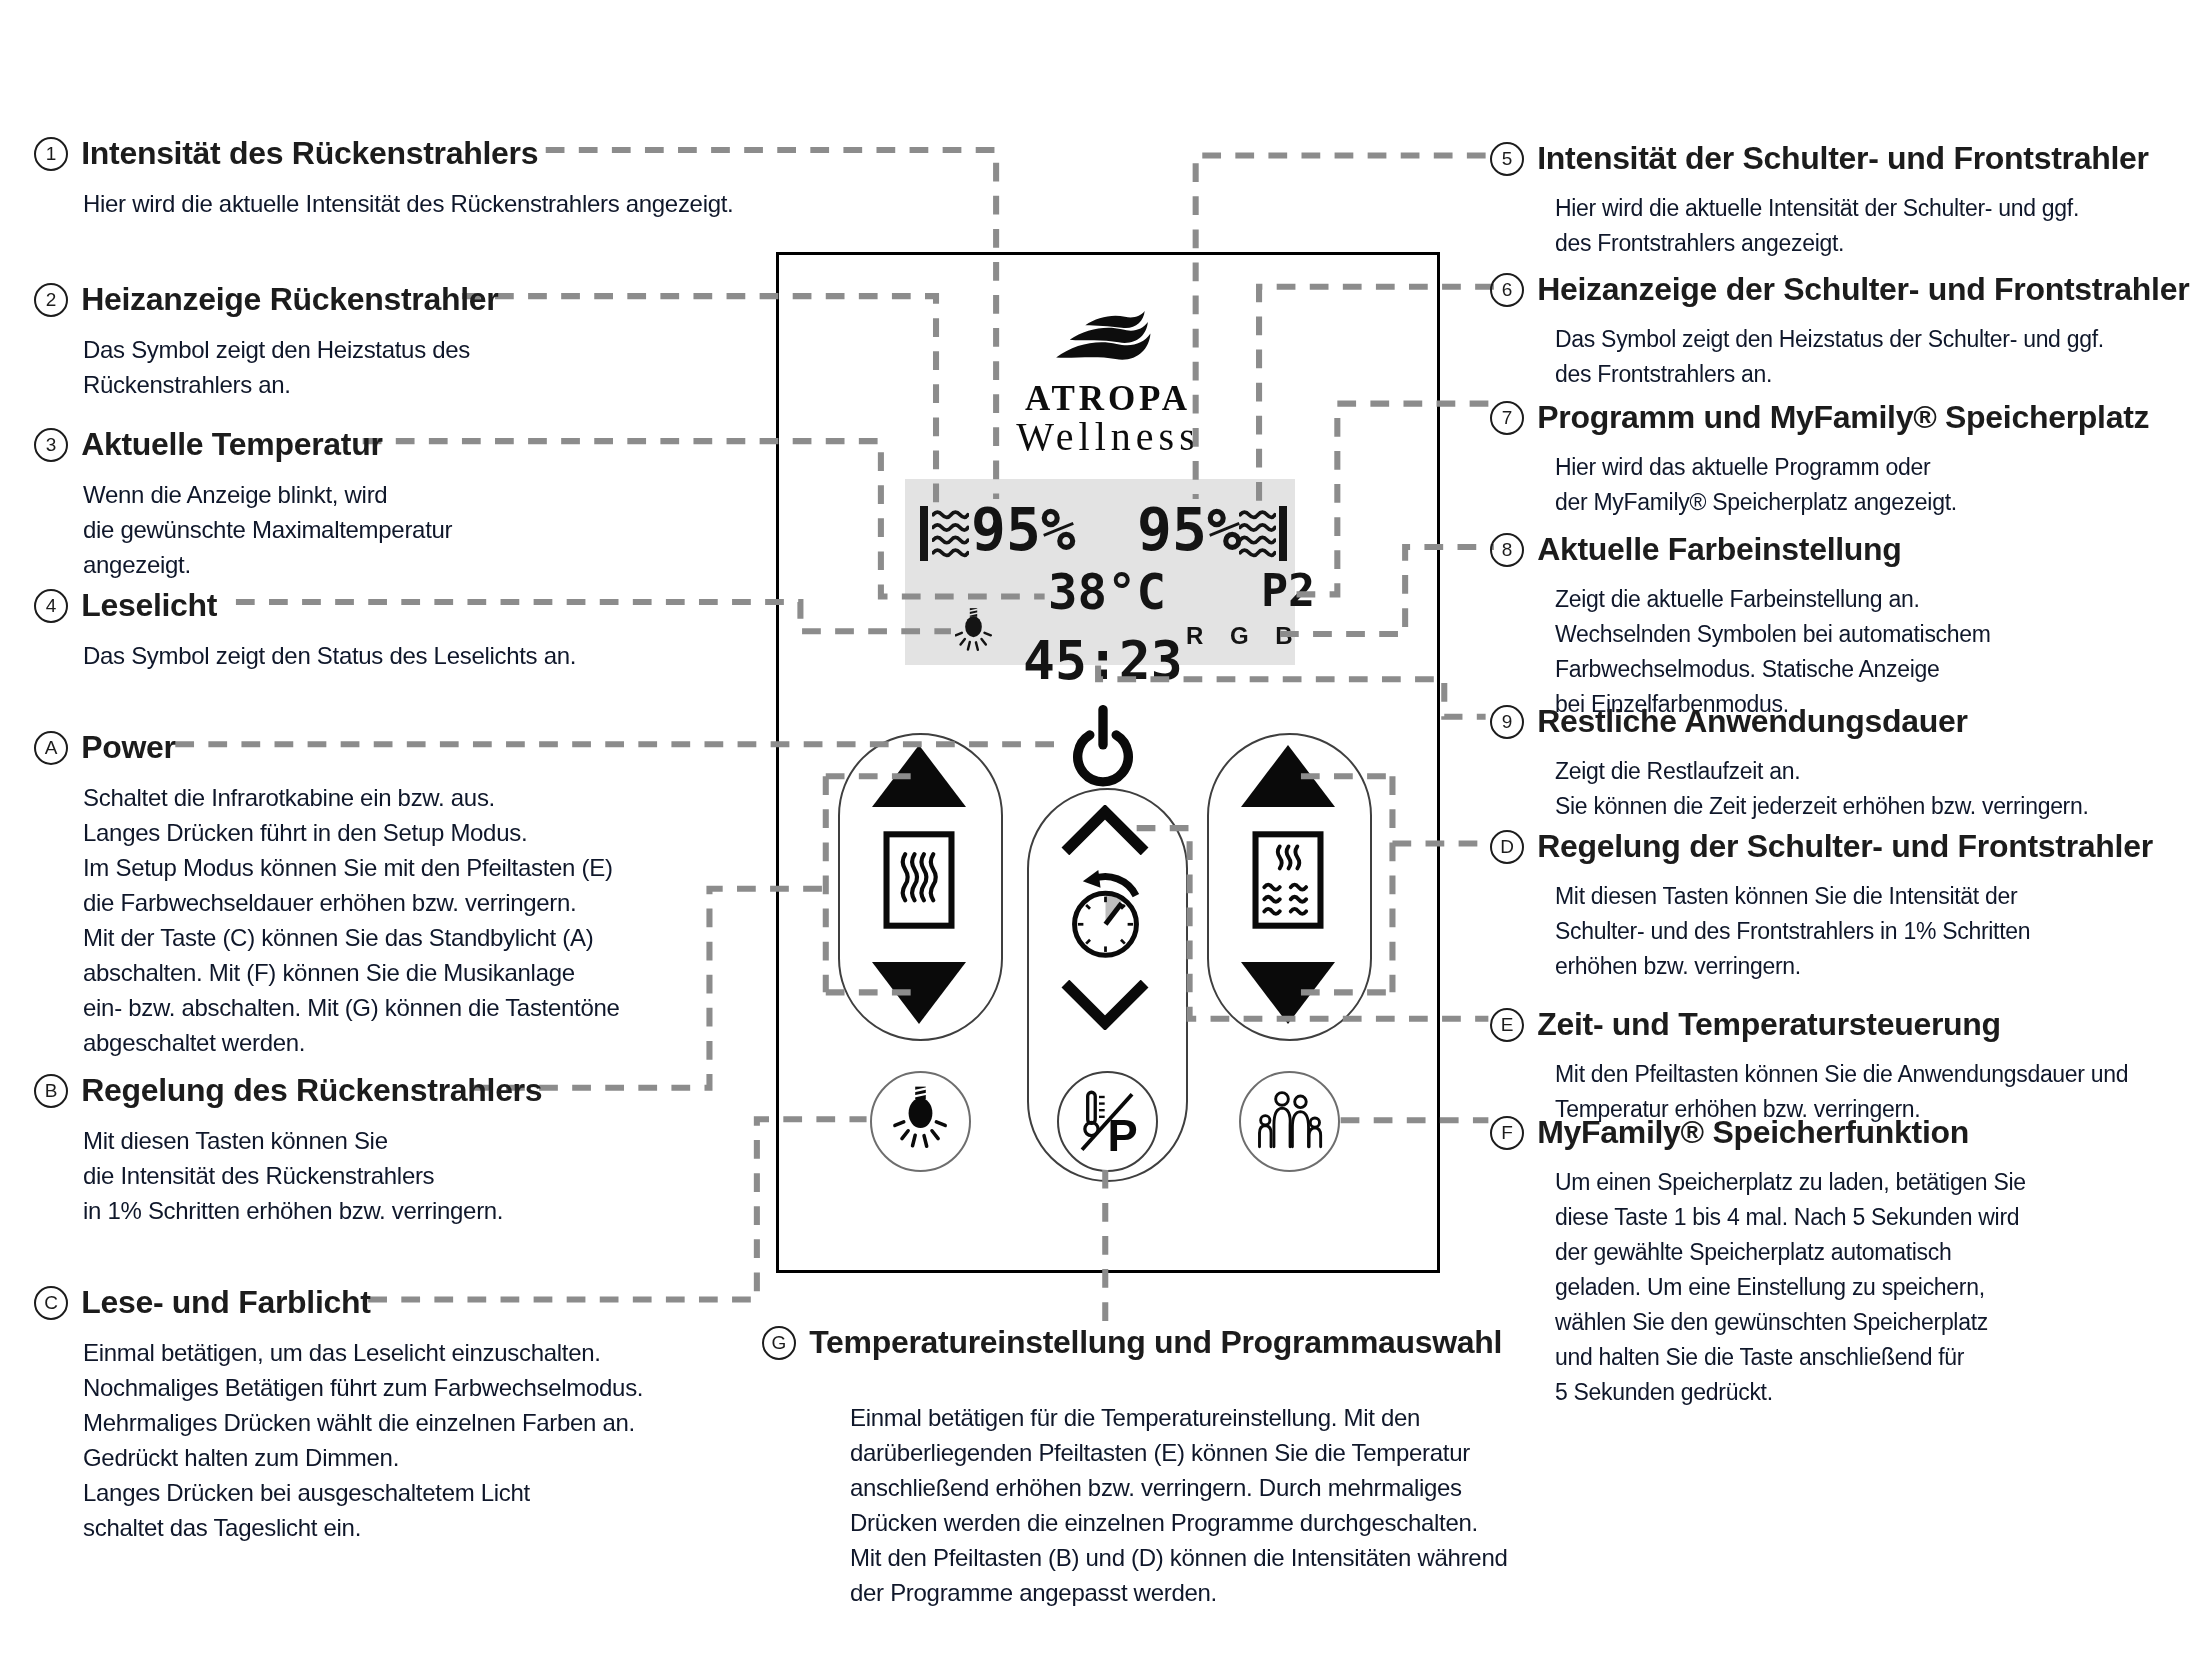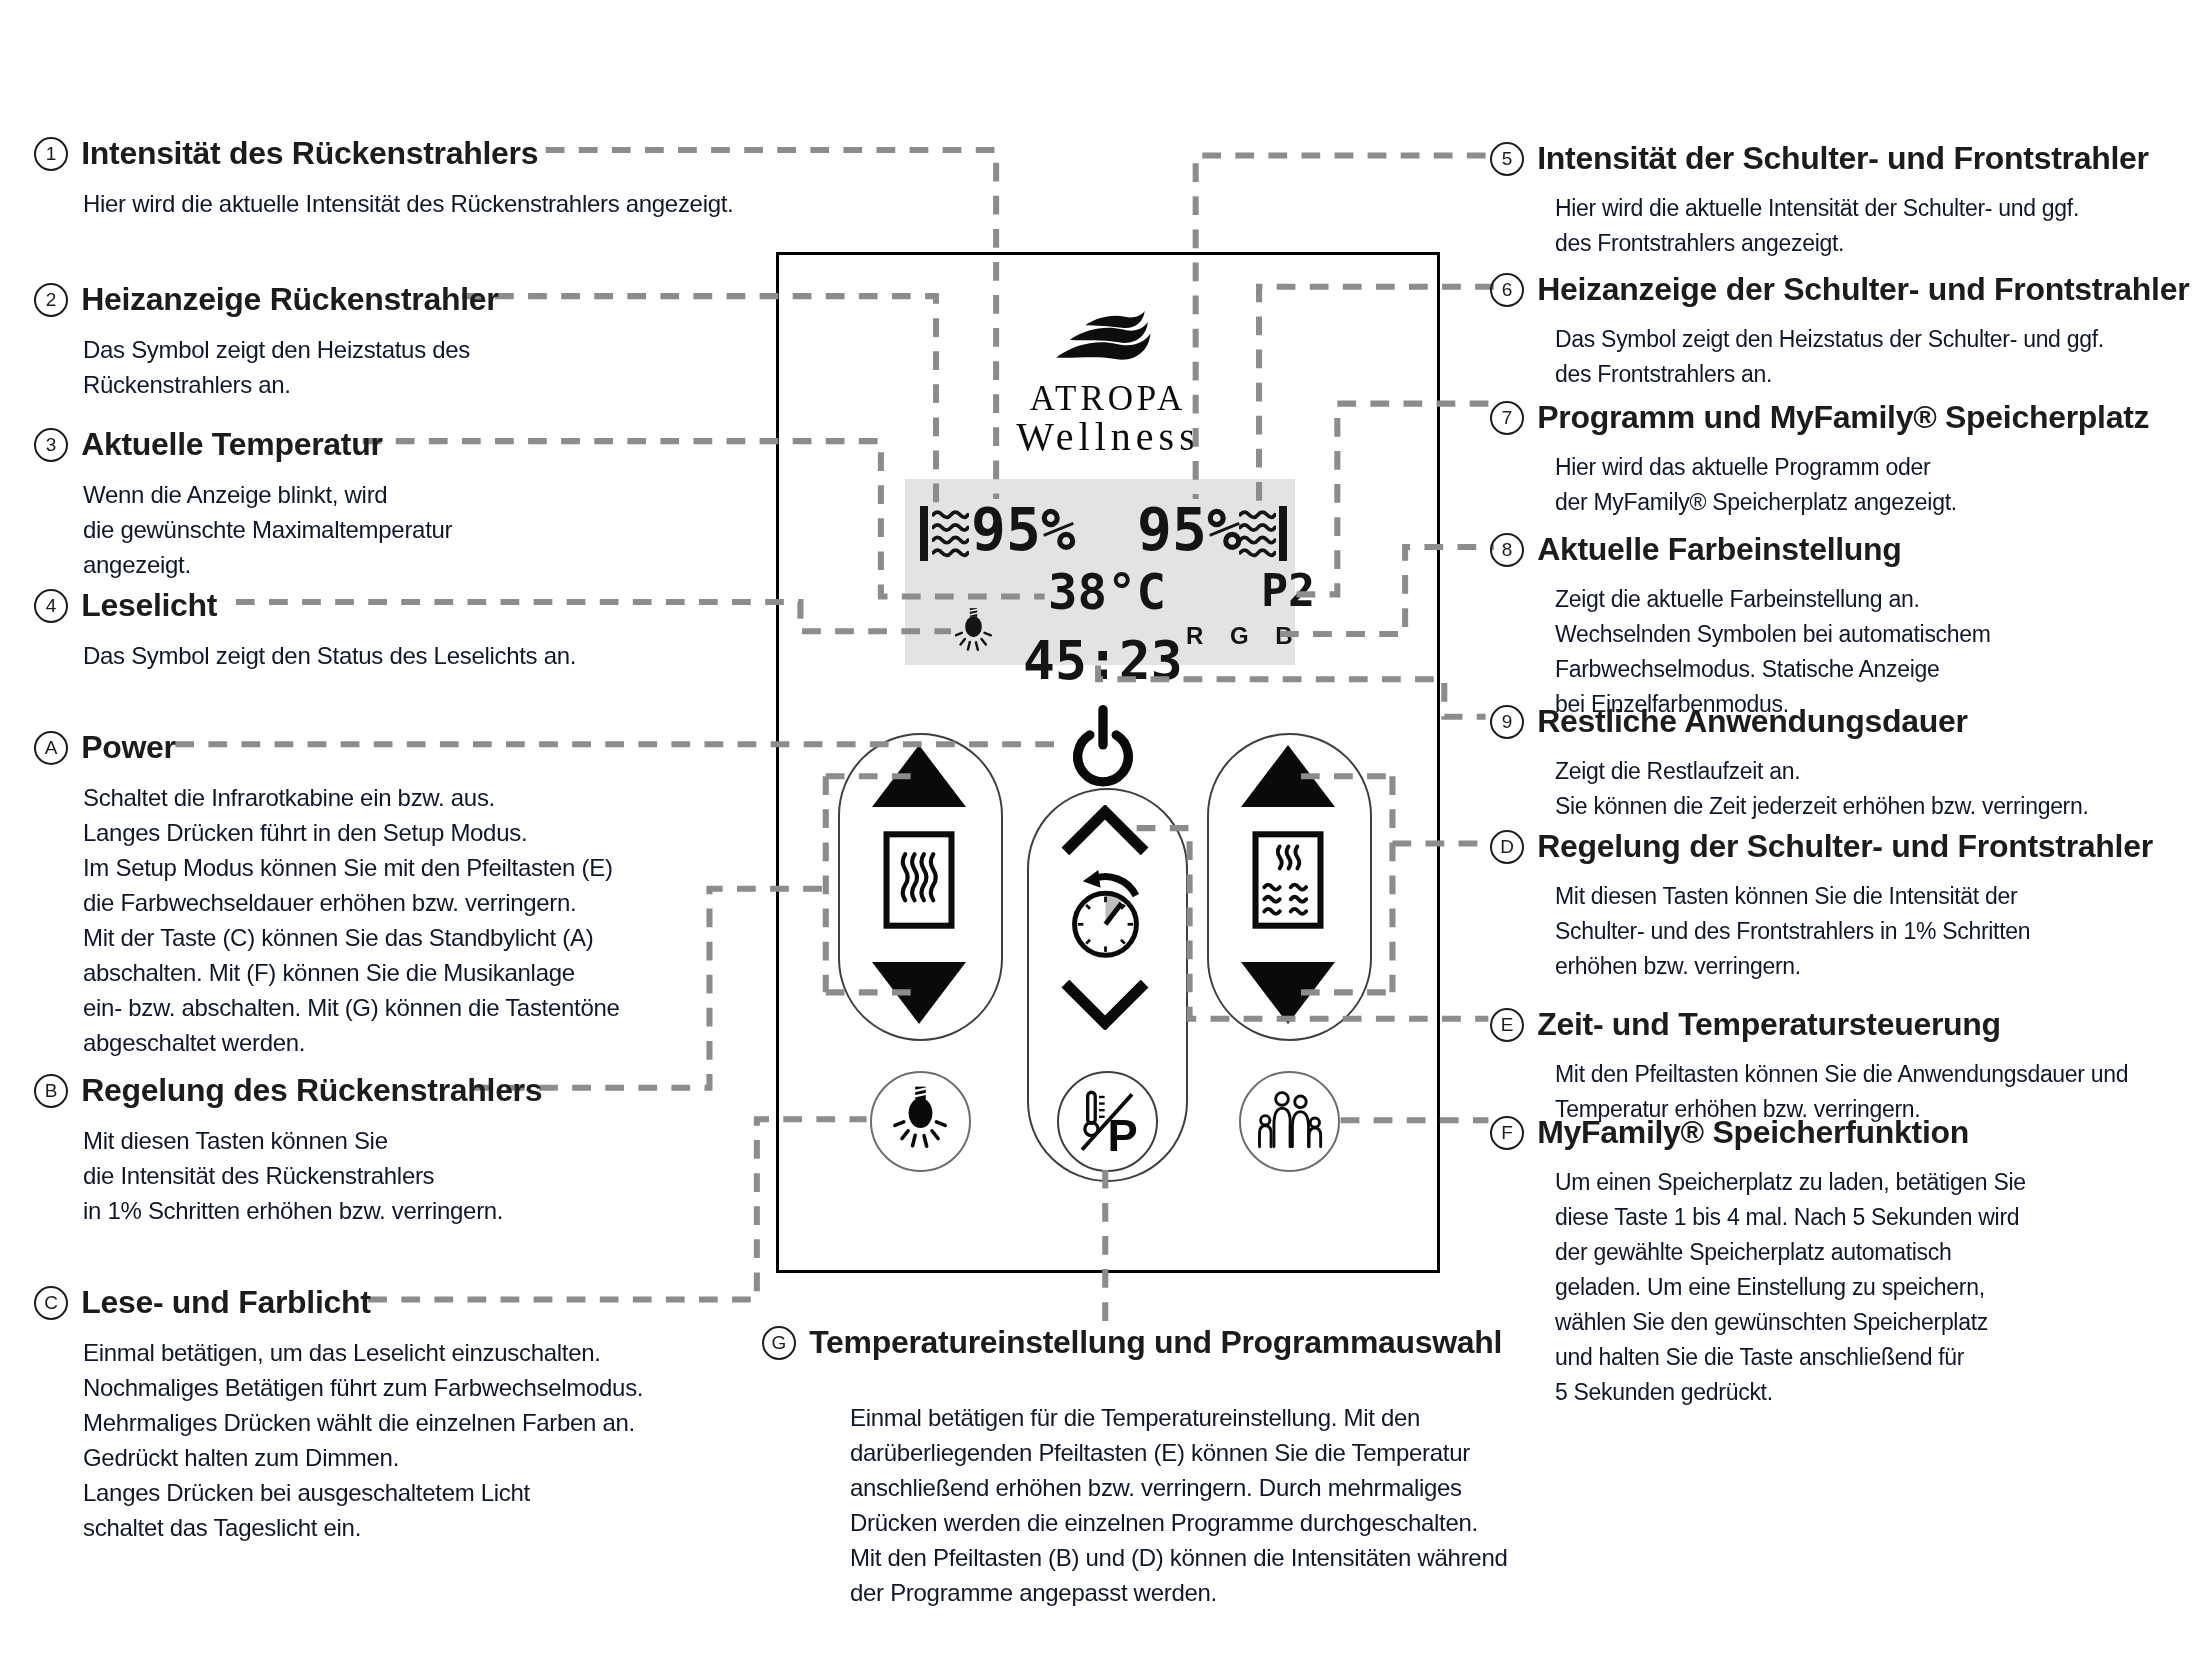--- a/index.html
+++ b/index.html
@@ -9,21 +9,21 @@
   
   .connectors{position:absolute;left:0;top:0;z-index:6;pointer-events:none;}
   .connectors path{fill:none;stroke:#8c8c8c;stroke-width:11;stroke-dasharray:34 26;}
 
   
   .panel{position:absolute;left:776px;top:252px;width:658px;height:1015px;
          border:3.9px solid #000;background:#fff;z-index:1;}
   .abs{position:absolute;z-index:3;}
 
   .brand1{left:1009px;top:379px;width:198px;text-align:center;
-          font-family:"Liberation Serif",serif;font-weight:400;font-size:35px;
+          font-family:"Liberation Serif",serif;font-weight:700;font-size:35px;
           letter-spacing:3.9px;color:#0d0d0d;}
   .brand2{left:1009px;top:413px;width:198px;text-align:center;
           font-family:"Liberation Serif",serif;font-weight:500;font-size:40px;
           letter-spacing:5px;color:#0d0d0d;}
 
   .lcd{left:905px;top:479px;width:390px;height:186px;background:#e3e3e3;}
   .seg{font-family:"DejaVu Sans Mono",monospace;font-weight:bold;color:#141414;line-height:1;}
   .lcd-bar{background:#141414;width:8.3px;height:55px;}
   .rgb{font-weight:bold;font-size:24px;letter-spacing:10px;color:#141414;}
 

